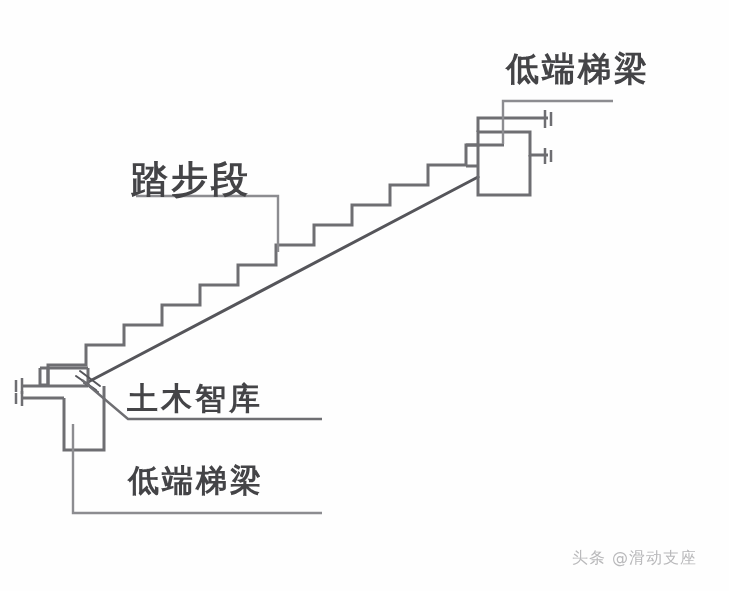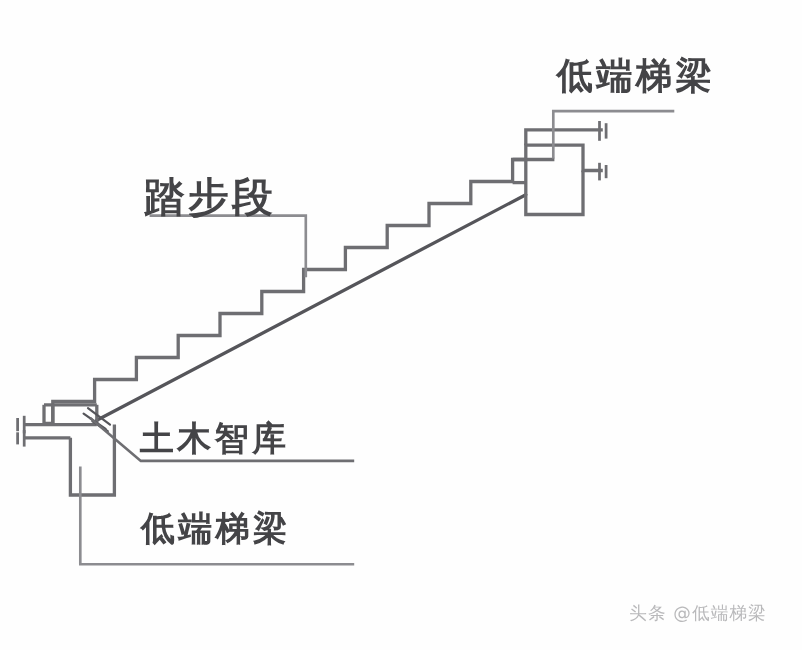--- a/index.html
+++ b/index.html
@@ -159,15 +159,15 @@
   </svg>
 
   <div class="label" id="label-high-beam">低端梯梁</div>
 
   <div class="label" id="label-step-section">踏步段</div>
 
   <div class="label" id="label-sliding-support">土木智库</div>
 
   <div class="label" id="label-low-beam">低端梯梁</div>
 
-  <div id="watermark">头条 @低端梯梁</div>
+  <div id="watermark">头条 @滑动支座</div>
 
 </div>
 
 </body></html>

